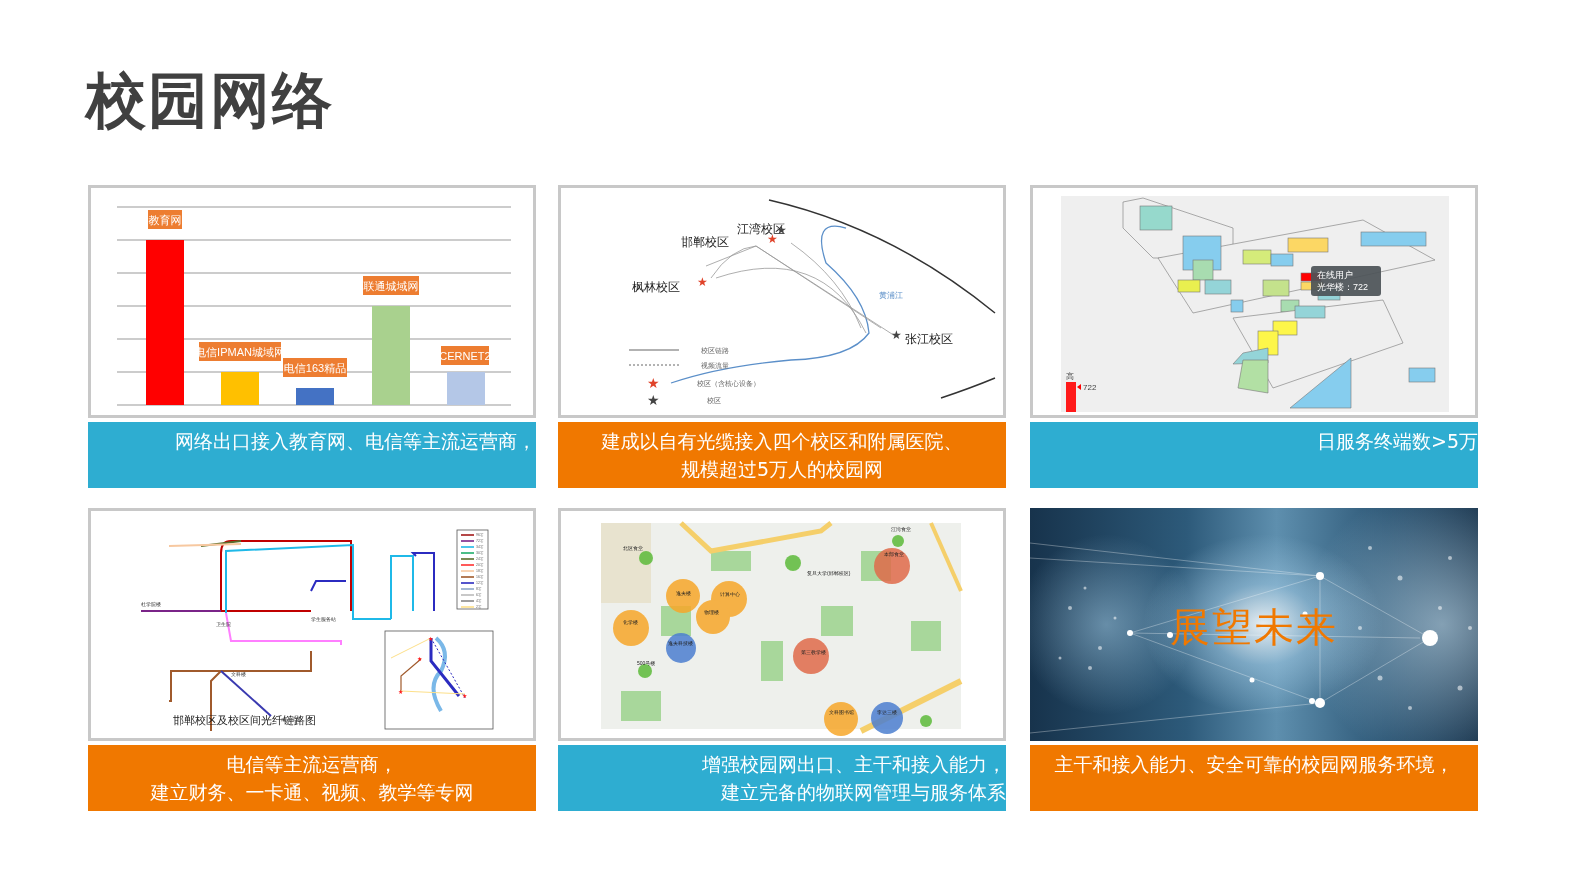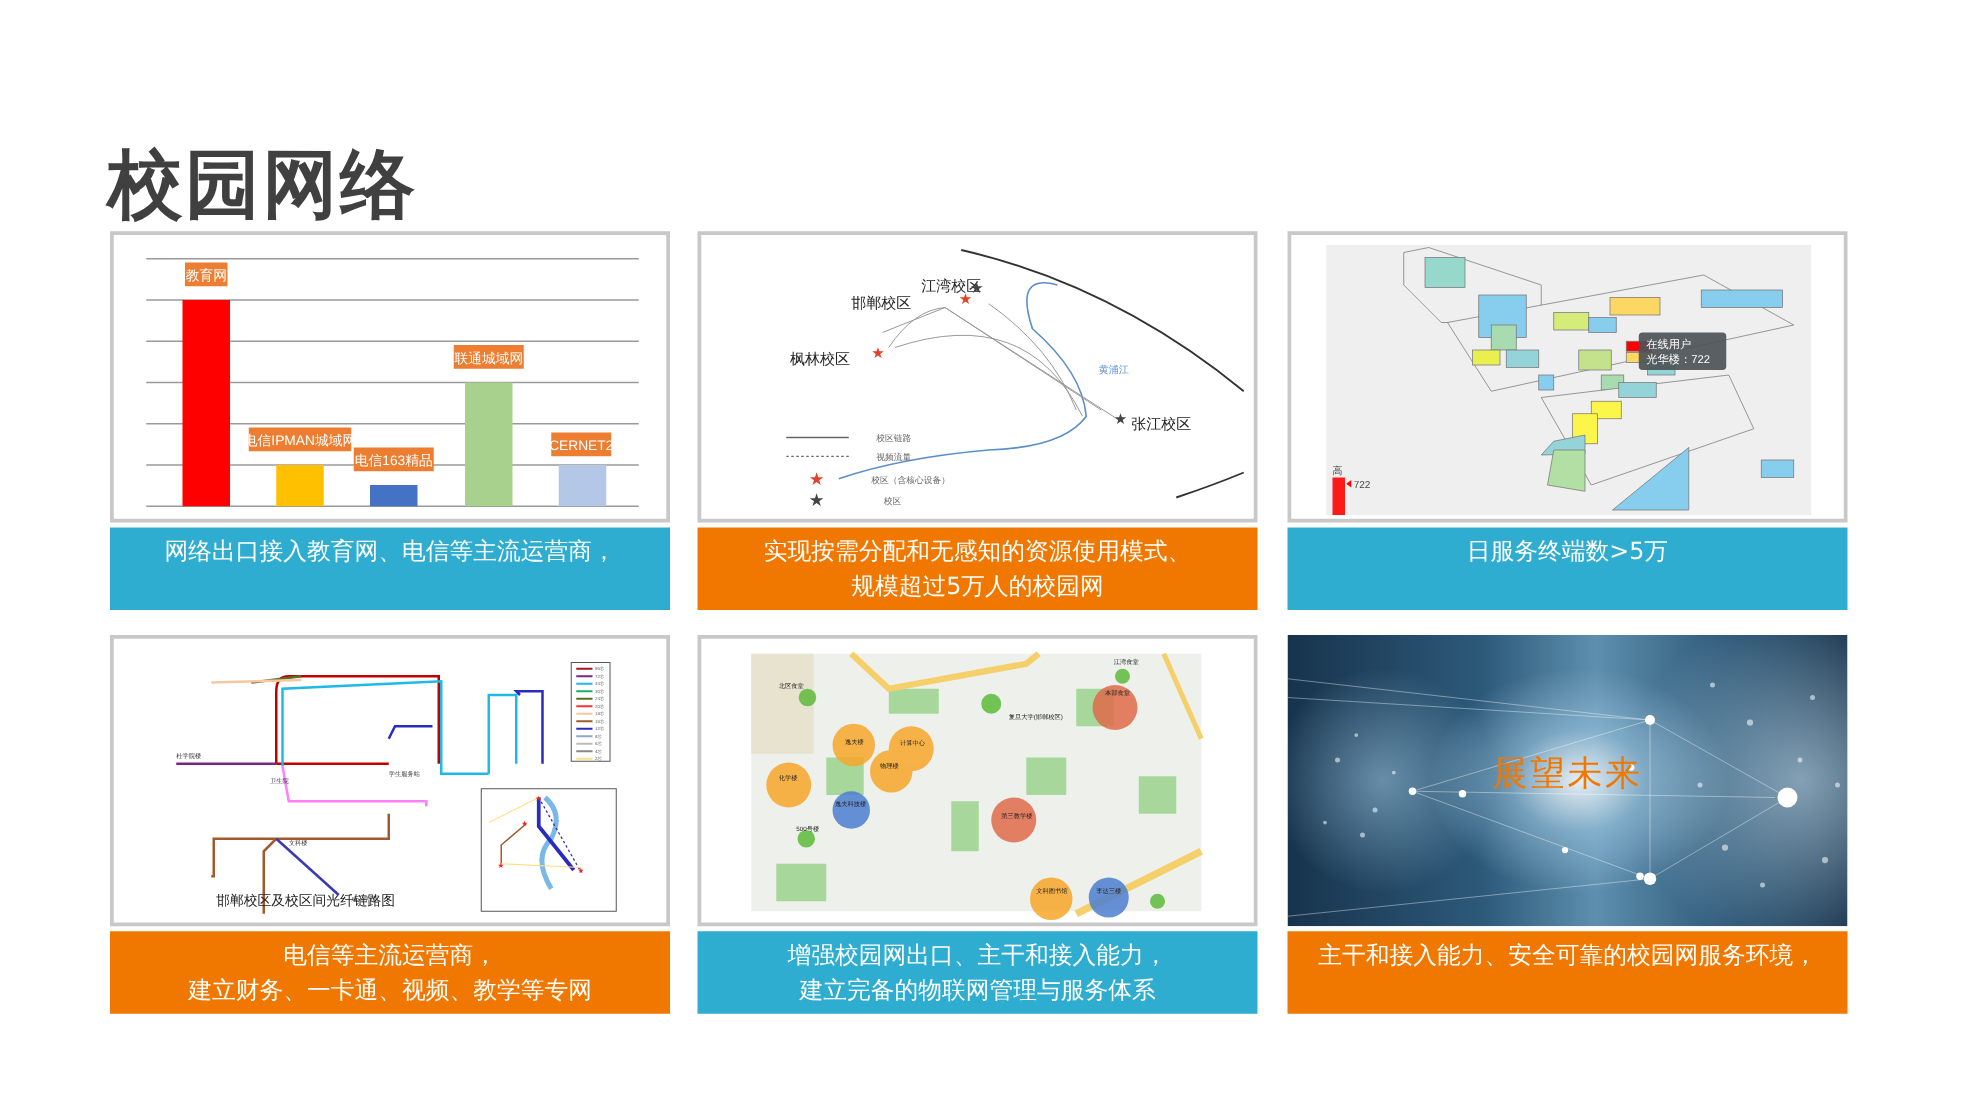--- a/index.html
+++ b/index.html
@@ -3,51 +3,50 @@
 <meta charset="utf-8">
 <style>
   * { box-sizing: border-box; margin: 0; padding: 0; }
   html, body { width: 1587px; height: 892px; background: #ffffff; overflow: hidden; }
   body { position: relative; font-family: "DejaVu Sans", "Liberation Sans", sans-serif; color: #404040; }
 
   .page-title {
     position: absolute; left: 86px; top: 62px;
     font-size: 60px; font-weight: bold; color: #404040; letter-spacing: 2px;
     line-height: 76px;
-    margin-top: 48px;
   }
 
   .card { position: absolute; width: 448px; }
   .card .frame {
     position: absolute; left: 0; top: 0; width: 100%; height: 233px;
     border: 3px solid #c8c8c8; background: #ffffff; overflow: hidden;
   }
   .card .caption {
     position: absolute; left: 0; top: 237px; width: 100%; height: 66px;
     color: #ffffff; font-size: 19px; line-height: 28px; text-align: center;
     padding-top: 5px;
   }
-  .caption.blue { background: #2eadd1; }
+  .caption.blue { background: #2eadd1; text-align: right; }
   .caption.orange { background: #f07800; }
   .caption span { display: block; }
 
   svg { display: block; }
 
   
   .hero {
     position: absolute; left: 0; top: 0; width: 100%; height: 100%;
     background:
       radial-gradient(ellipse 120px 90px at 52% 50%, rgba(255,255,255,0.85), rgba(170,210,235,0.5) 45%, rgba(0,0,0,0) 100%),
       radial-gradient(ellipse 90px 90px at 17% 50%, rgba(160,200,225,0.55), rgba(0,0,0,0) 100%),
       radial-gradient(ellipse 140px 140px at 92% 50%, rgba(200,225,240,0.6), rgba(0,0,0,0) 100%),
       linear-gradient(90deg, #17334c 0%, #2d5a7a 35%, #5e8fae 55%, #2b5574 80%, #143049 100%);
   }
   .hero-title {
     position: absolute; left: 0; width: 100%; top: 92px; text-align: center;
-    font-size: 28px; color: #f07800; letter-spacing: 2px;
+    font-size: 40px; color: #f07800; letter-spacing: 2px;
   }
 </style>
 </head>
 <body>
 
 <div class="page-title">校园网络</div>
 
 <div class="card" style="left:88px; top:185px;">
   <div class="frame">
     <svg width="442" height="227" viewBox="0 0 442 227">
@@ -117,21 +116,21 @@
       <text x="86" y="217" font-size="14" fill="#444">★</text>
       <g font-family="Liberation Sans, sans-serif" font-size="7" fill="#666">
         <text x="140" y="165">校区链路</text>
         <text x="140" y="180">视频流量</text>
         <text x="136" y="198">校区（含核心设备）</text>
         <text x="146" y="215">校区</text>
       </g>
     </svg>
   </div>
   <div class="caption orange">
-    <span>实现按需分配和无感知的资源使用模式、</span>
+    <span>建成以自有光缆接入四个校区和附属医院、</span>
     <span>规模超过5万人的校园网</span>
   </div>
 </div>
 
 <div class="card" style="left:1030px; top:185px;">
   <div class="frame">
     <svg width="442" height="227" viewBox="0 0 442 227">
       <rect x="28" y="8" width="388" height="216" fill="#efefef"></rect>
       <g stroke="#777" stroke-width="0.6">
         <polygon points="90,14 110,10 200,40 200,70 120,70 90,40" fill="#efefef"></polygon>

